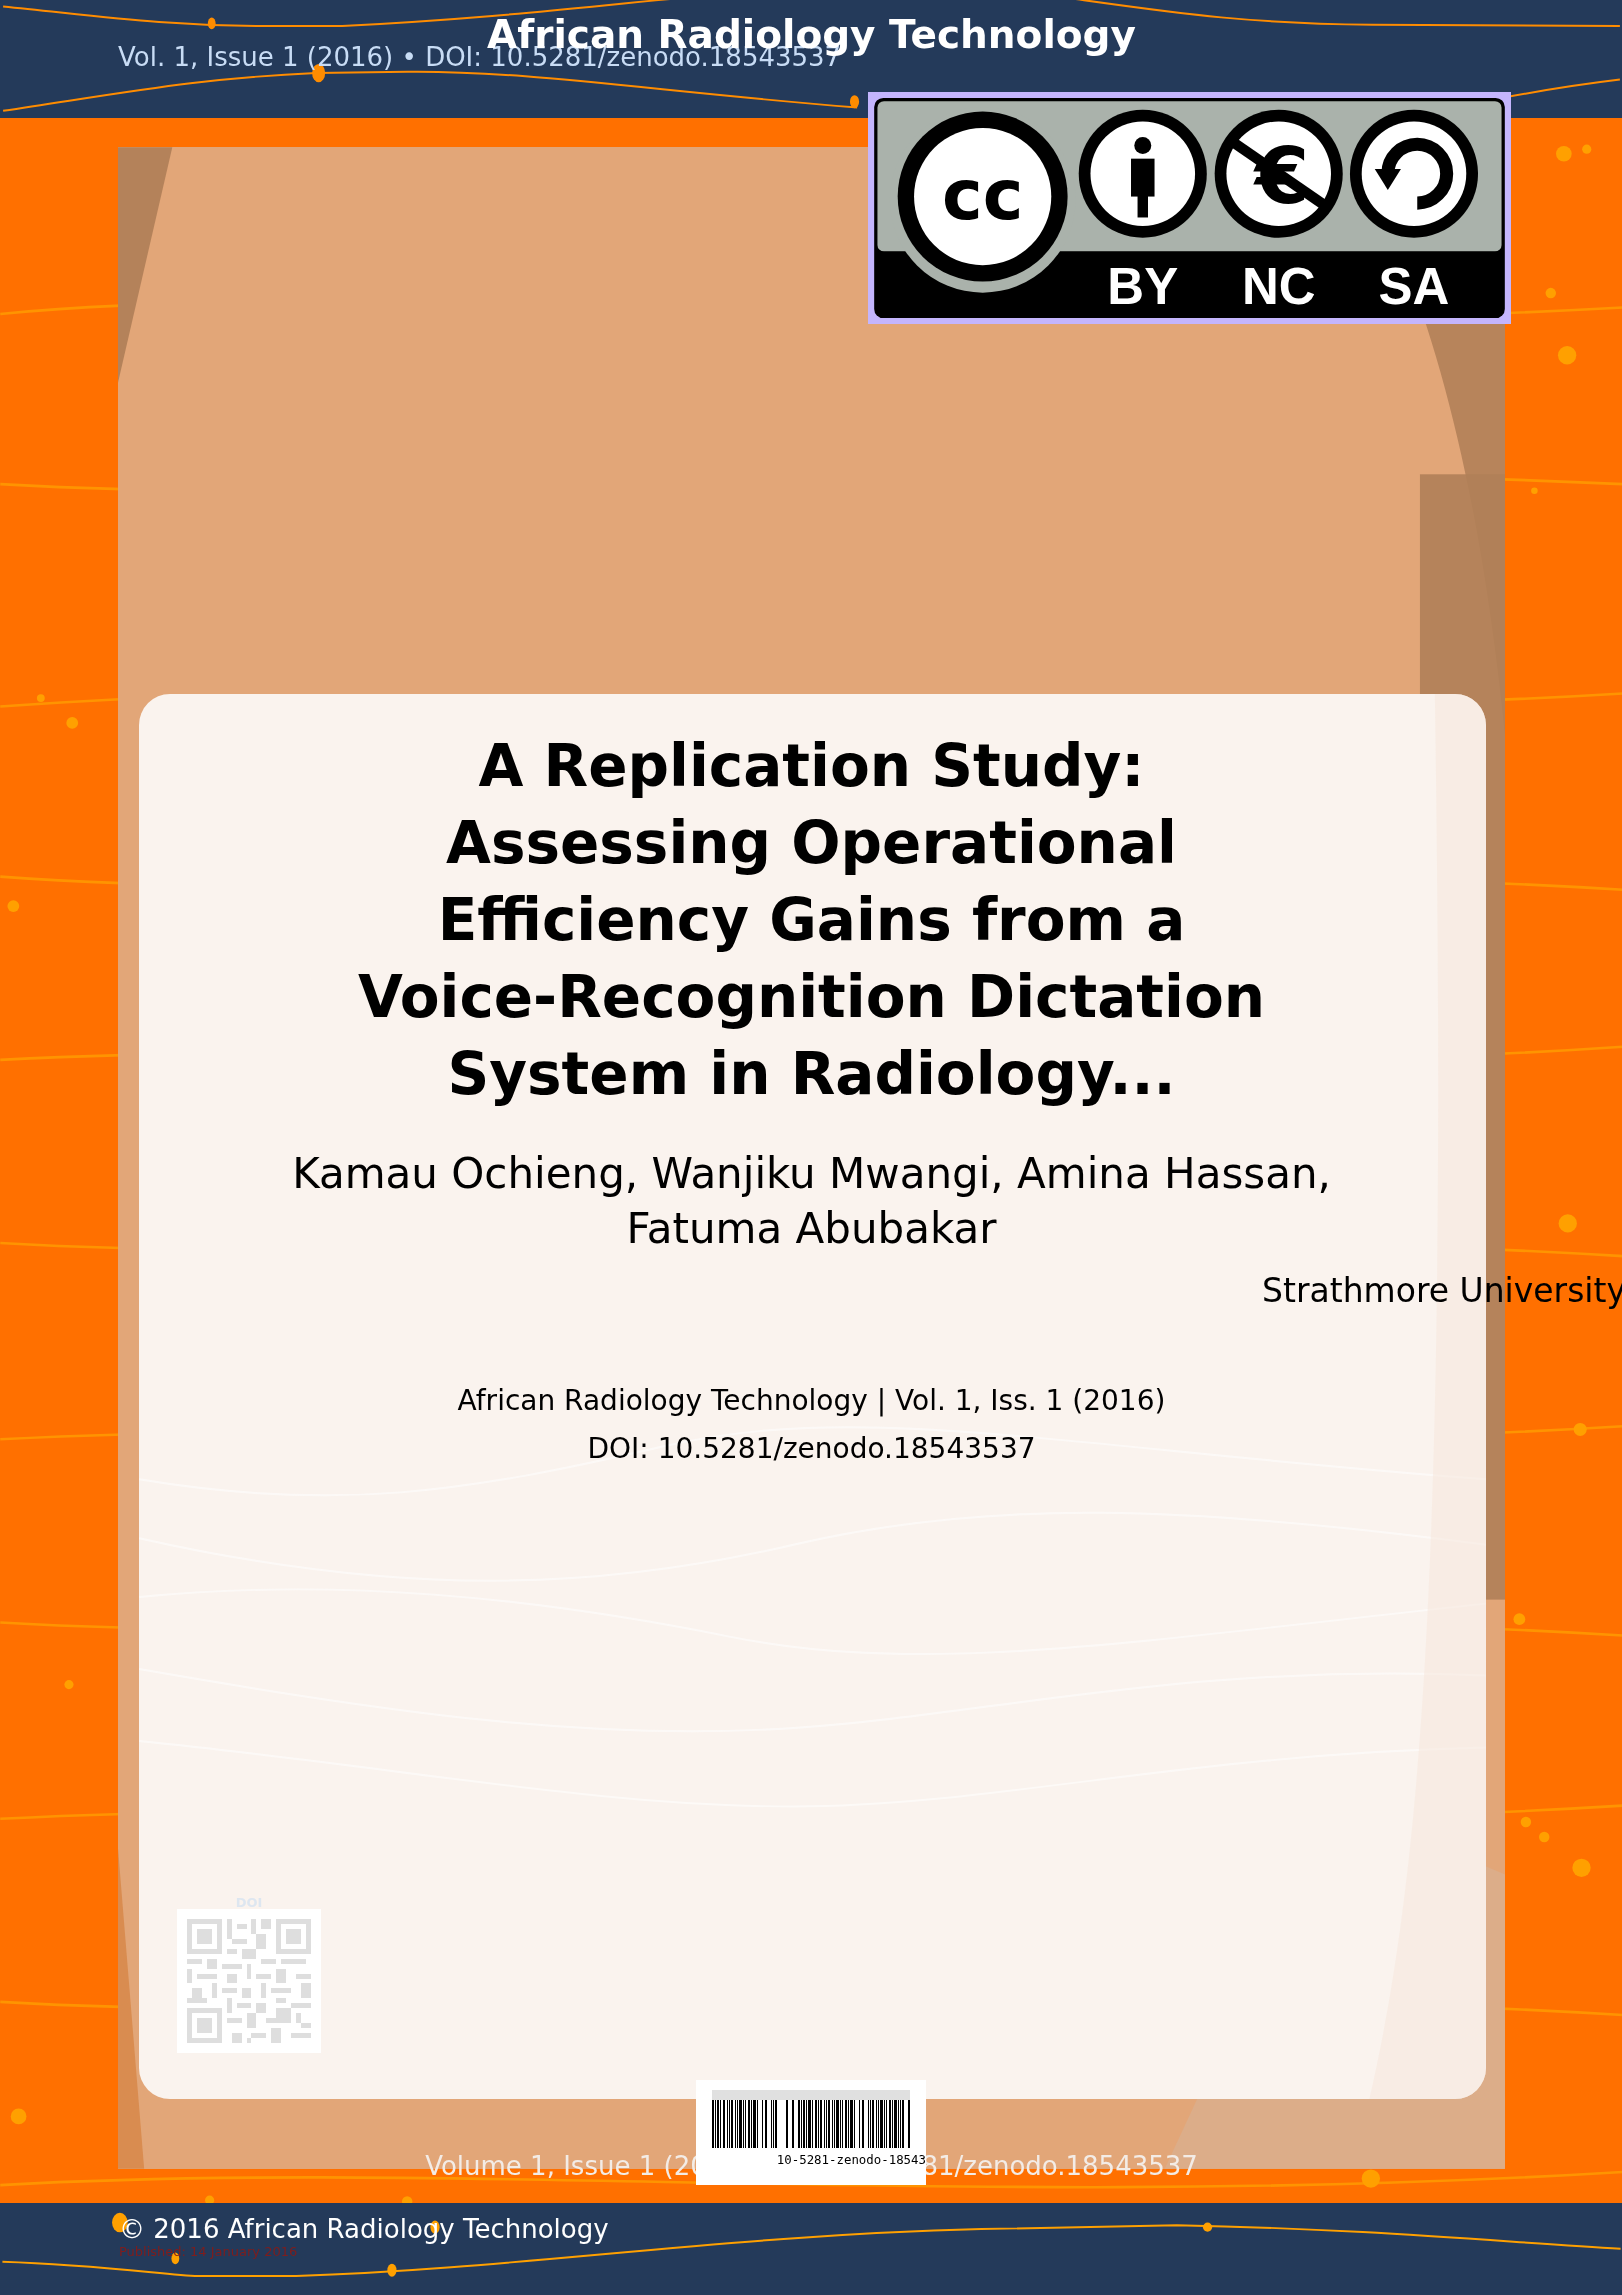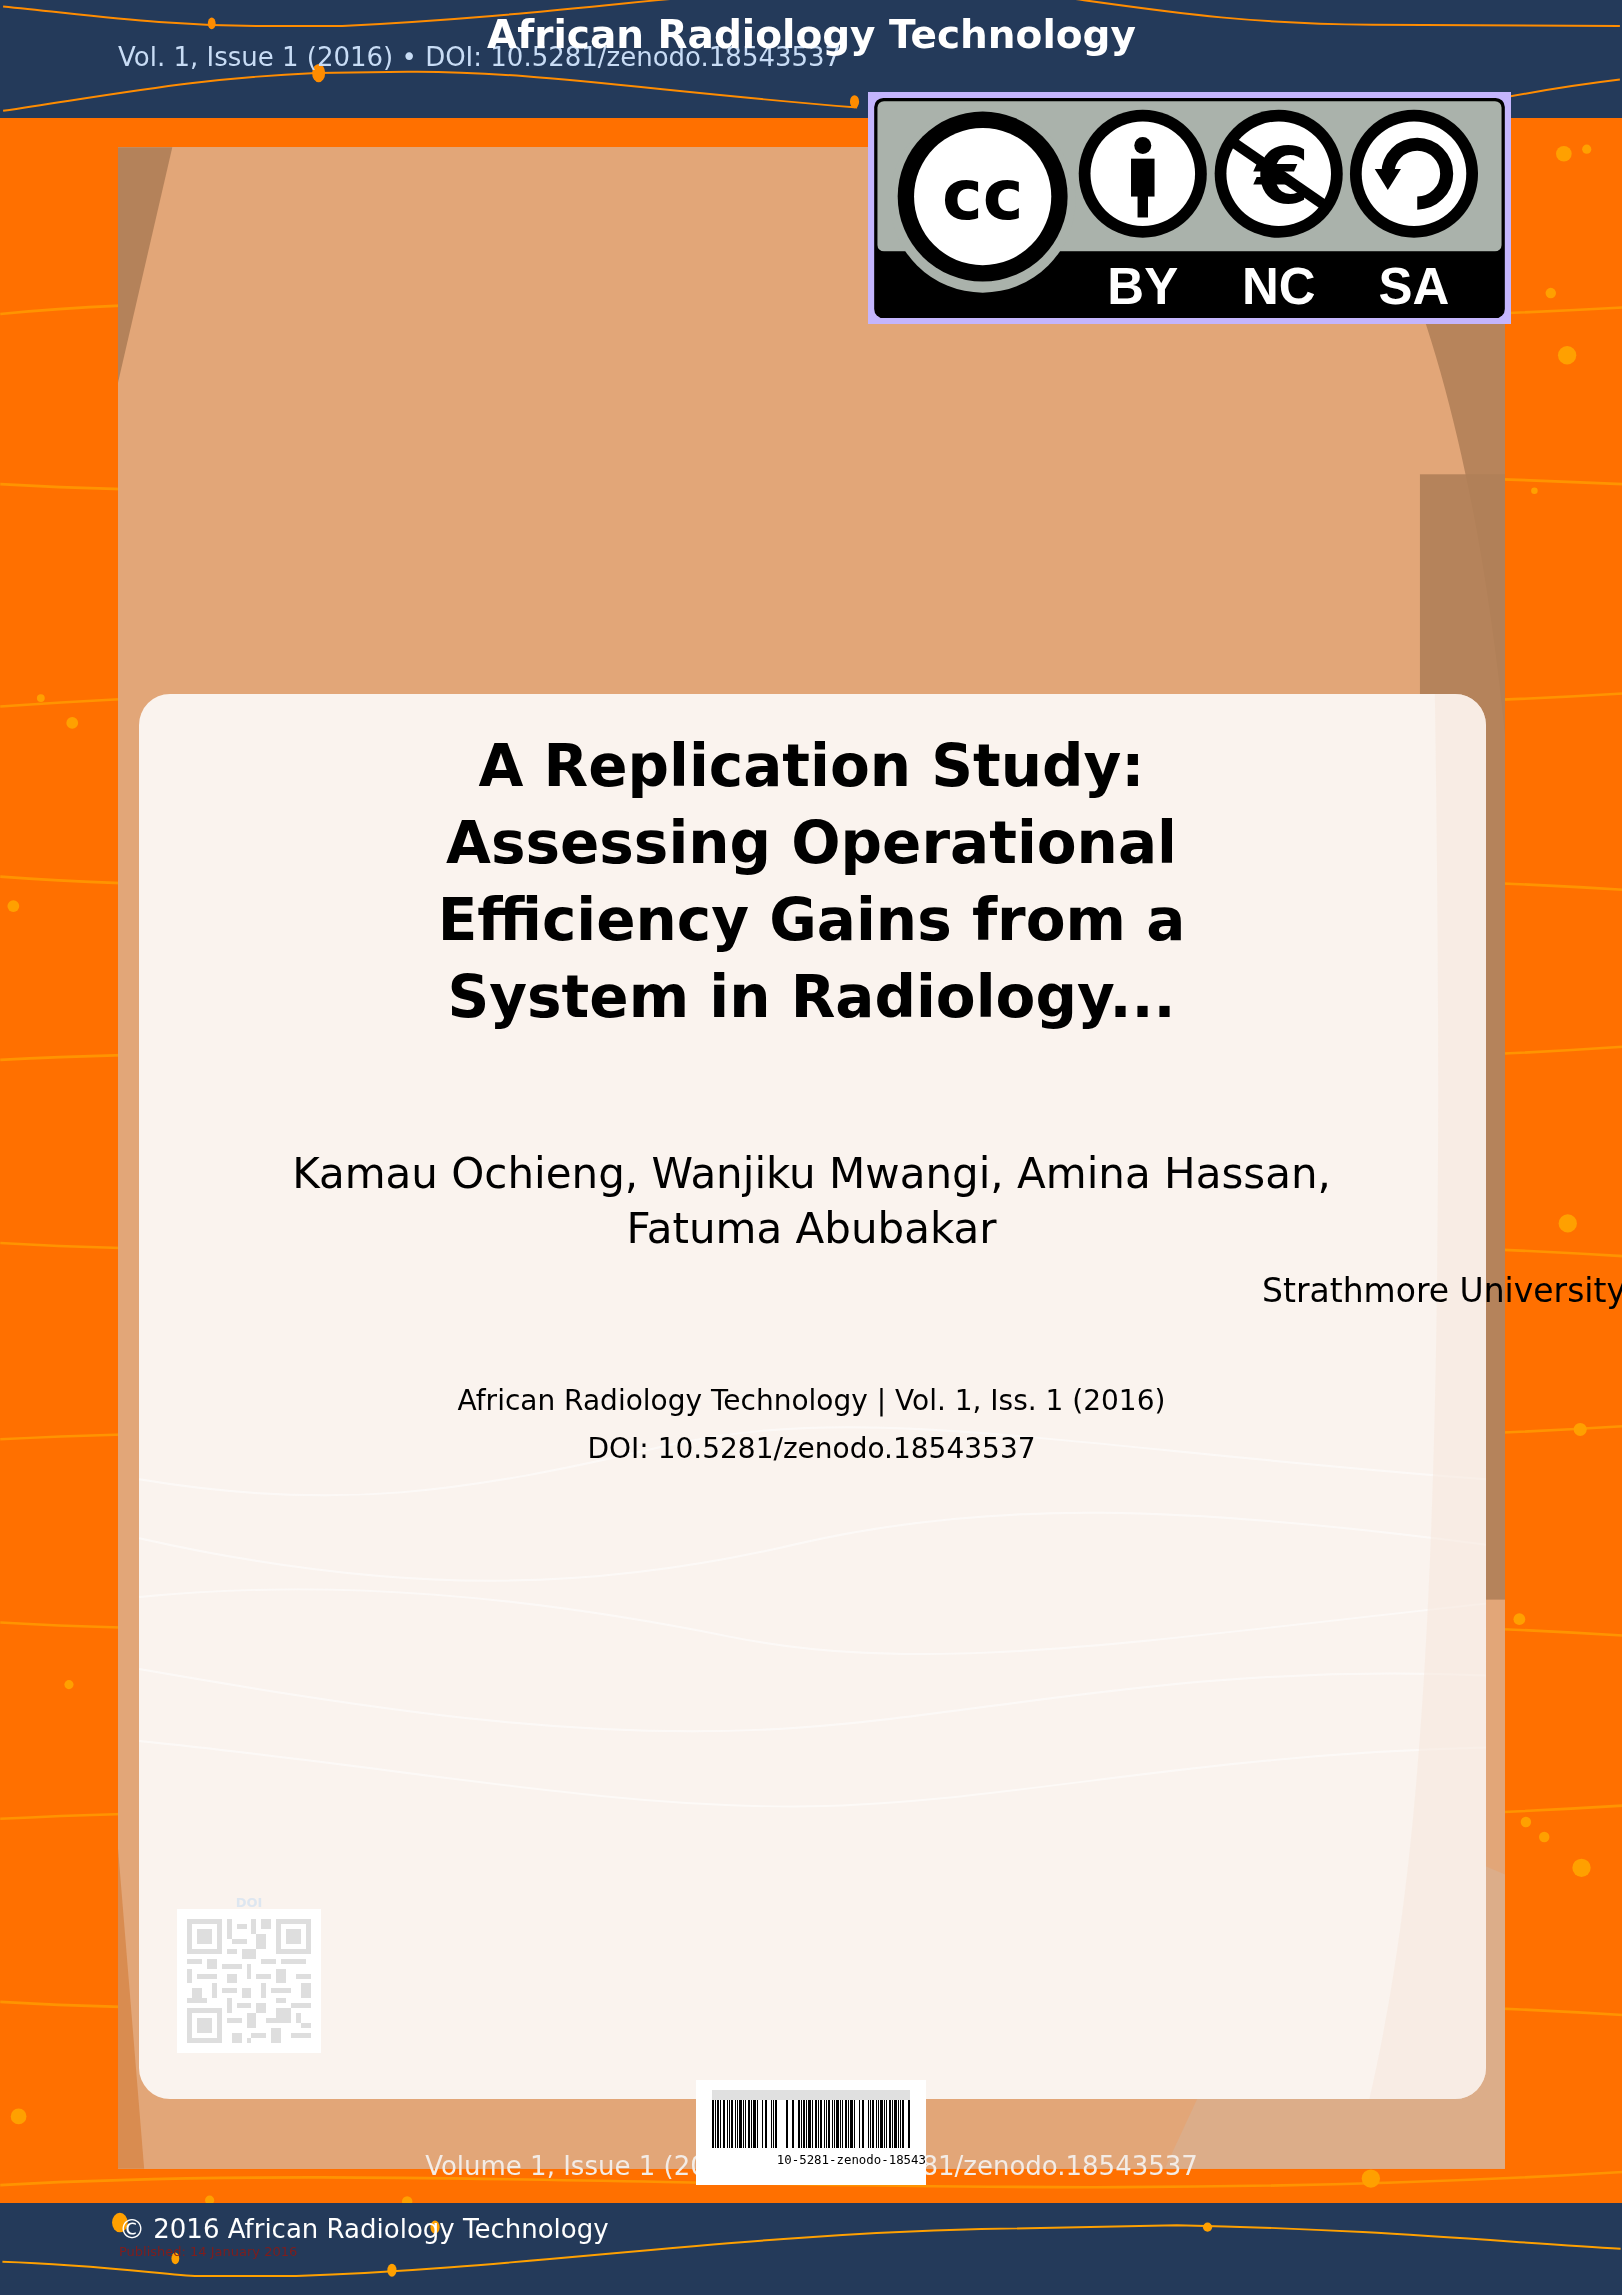--- a/index.html
+++ b/index.html
@@ -123,20 +123,21 @@
       <path d="M0 1600 C400 1640 700 1700 1000 1700 S1600 1620 2058 1610"></path>
     </g>
     <path d="M1980 0 L2058 0 L2058 2147 L1880 2147 C1960 1800 2000 1300 1980 0 Z" fill="#f6e8dd" opacity="0.6"></path>
   </svg>
 </div>
 
 <div class="abs card-title">
   <div>A Replication Study:</div>
   <div>Assessing Operational</div>
   <div>Efficiency Gains from a</div>
+  <div>Voice-Recognition Dictation</div>
   <div>System in Radiology...</div>
 </div>
 
 <div class="abs authors">
   <div>Kamau Ochieng, Wanjiku Mwangi, Amina Hassan,</div>
   <div>Fatuma Abubakar</div>
 </div>
 
 <div class="abs affil">Strathmore University</div>
 

